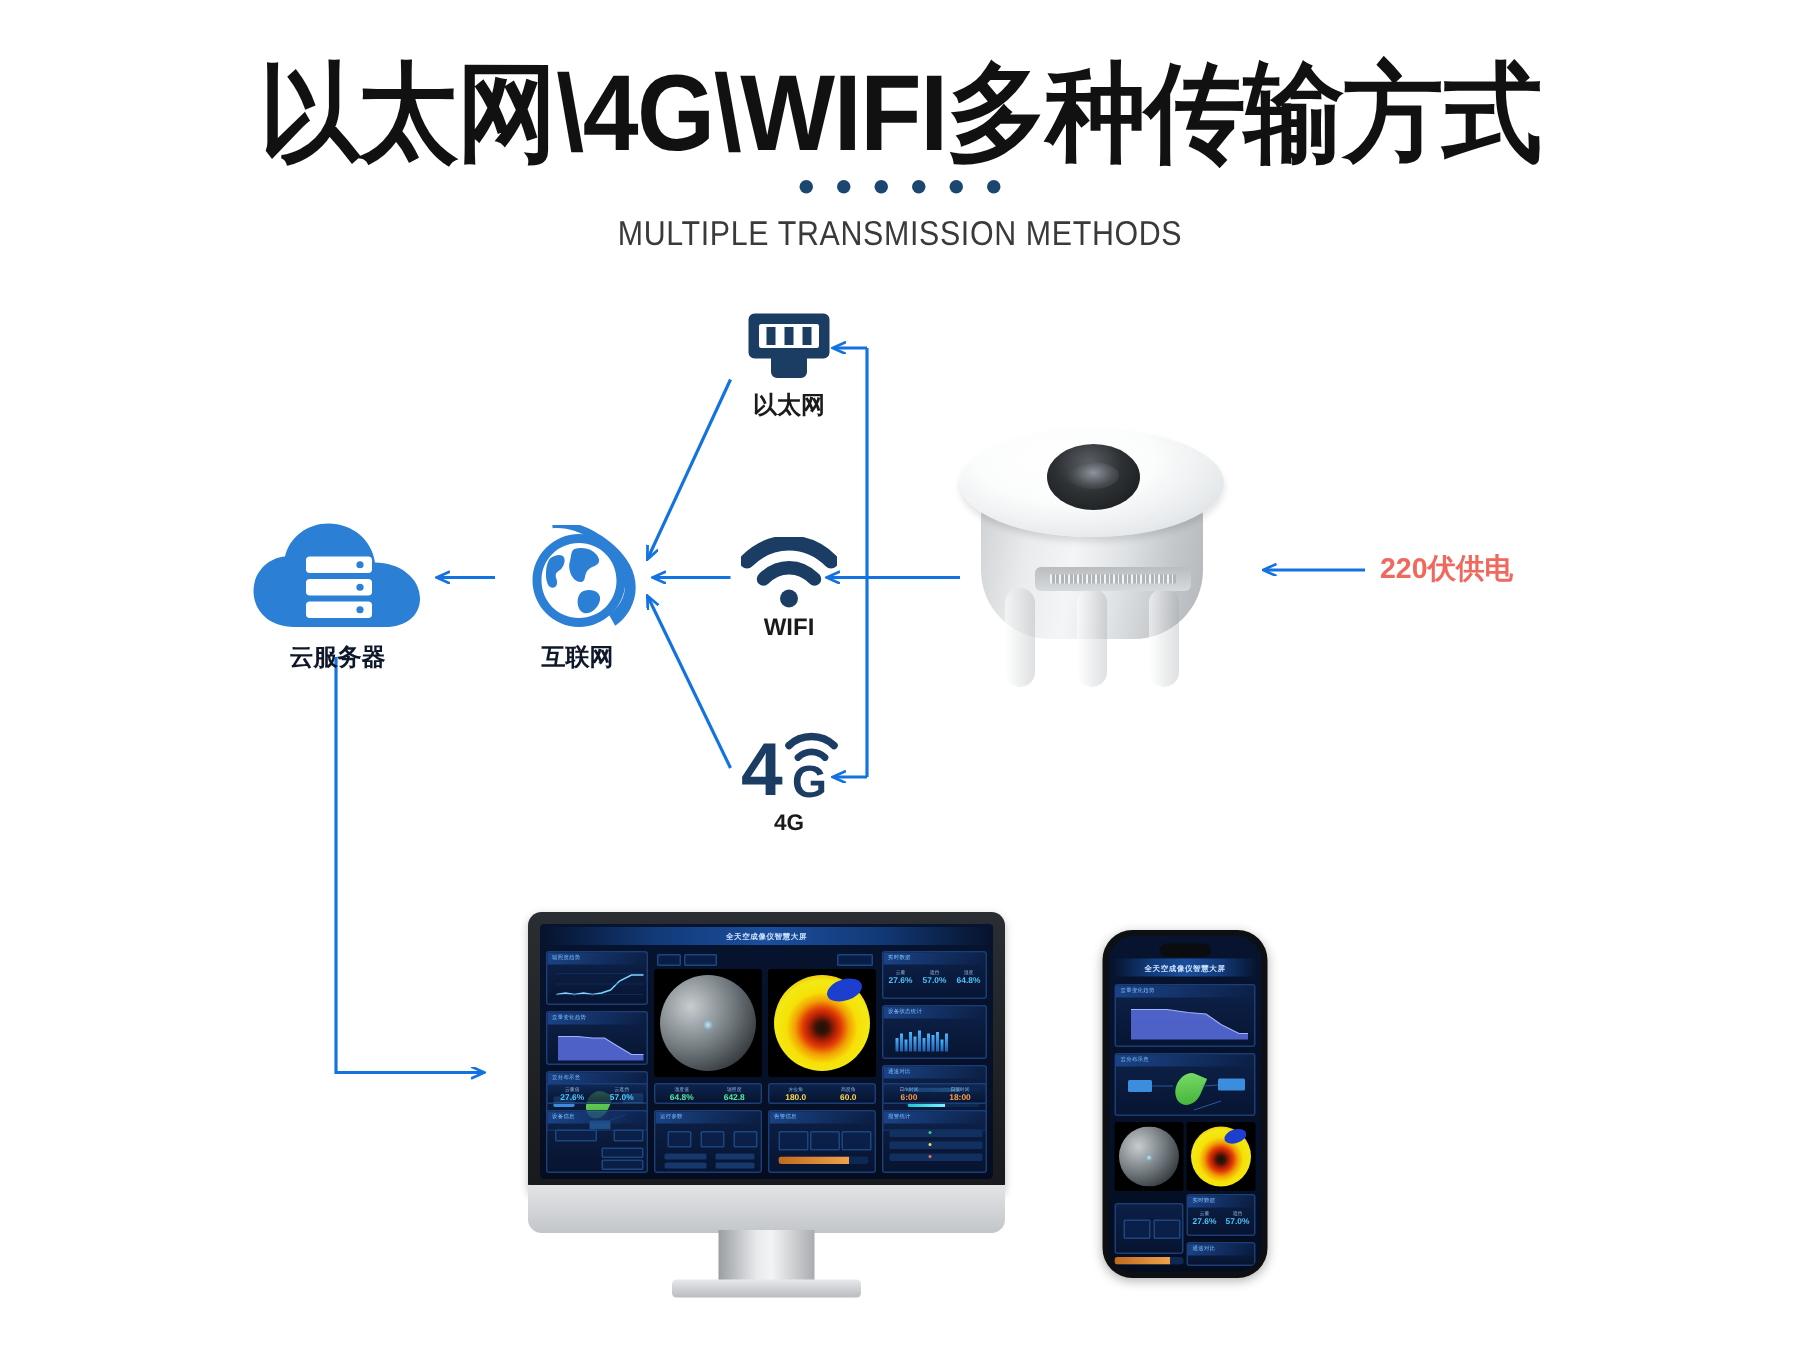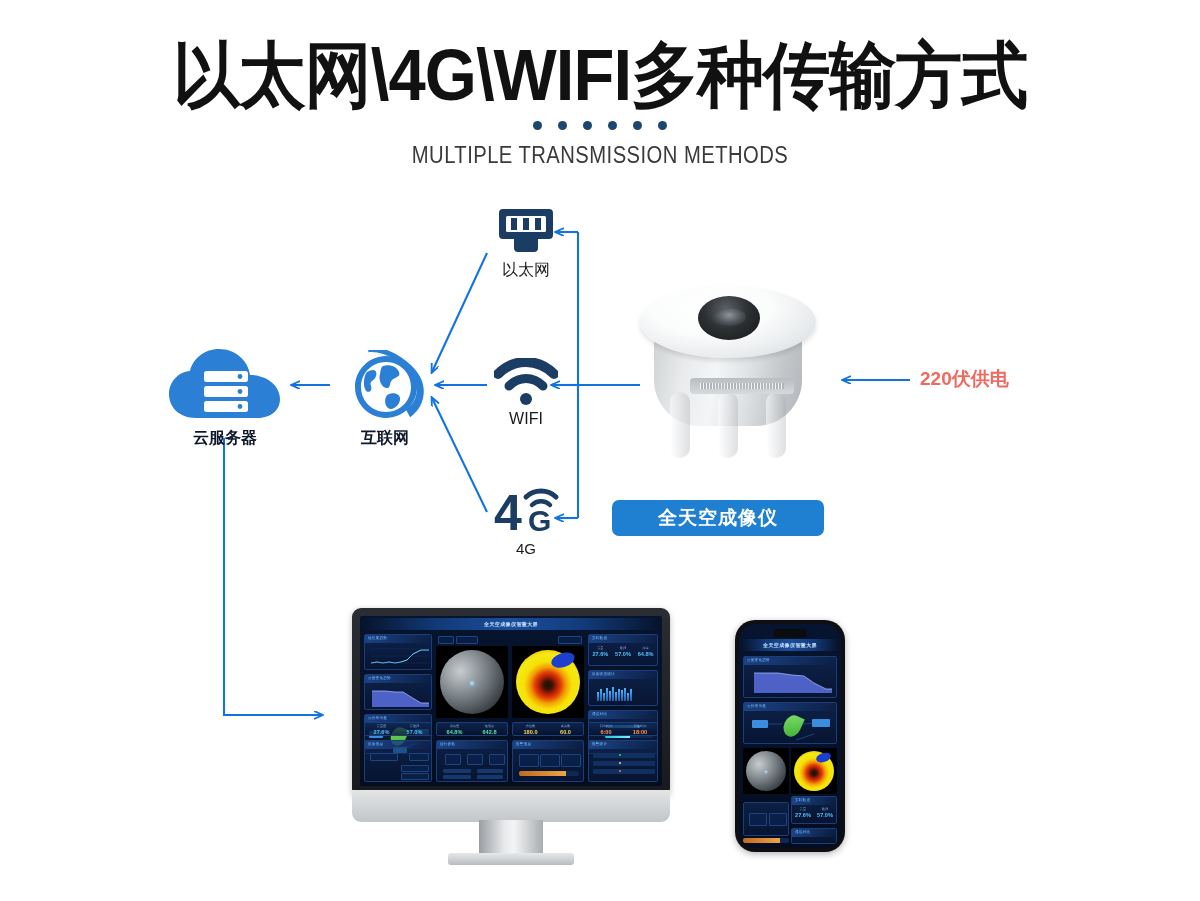--- a/index.html
+++ b/index.html
@@ -16,21 +16,21 @@
   .dots span{display:inline-block;width:9px;height:9px;border-radius:50%;
              background:#1b4670;margin:0 8px;vertical-align:middle;}
   .subtitle{position:absolute;left:0;top:142px;width:1200px;text-align:center;
             font-size:23px;color:#3a3a3a;letter-spacing:.5px;
             transform:scaleX(0.88);transform-origin:50% 50%;white-space:nowrap;}
 
   
   .wires{position:absolute;left:0;top:0;width:1200px;height:901px;pointer-events:none;}
 
   
-  .lbl{position:absolute;text-align:center;white-space:nowrap;}
+  .lbl{position:absolute;text-align:center;white-space:nowrap;font-weight:bold;}
   .lbl-red{color:#0f172a;font-size:16px;font-weight:bold;}
   .lbl-dark{color:#1a1a1a;font-size:16px;}
 
   
   .cloud-wrap{position:absolute;left:166px;top:348px;width:118px;height:76px;}
   .cloud-wrap svg{display:block;}
 
   
   .globe-wrap{position:absolute;left:345px;top:350px;width:82px;height:74px;}
 
@@ -247,23 +247,20 @@
     <div class="dev-base">
       <div class="dev-rib" style="left:16px;"></div>
       <div class="dev-rib" style="left:64px;"></div>
       <div class="dev-rib" style="left:112px;"></div>
       <div class="dev-slot"></div>
     </div>
     <div class="dev-top">
       <div class="dev-lens"></div>
     </div>
   </div>
-  <div class="badge">
-    <span>全天空成像仪</span>
-  </div>
   <div class="power-lbl">220伏供电</div>
 
   <div class="monitor">
     <div class="mon-bezel"></div>
     <div class="screen">
       <div class="dash">
         <div class="dash-title">全天空成像仪智慧大屏</div>
 
         <div class="panel" style="left:4px;top:18px;width:68px;height:36px;">
           <div class="p-head">辐照度趋势</div>

